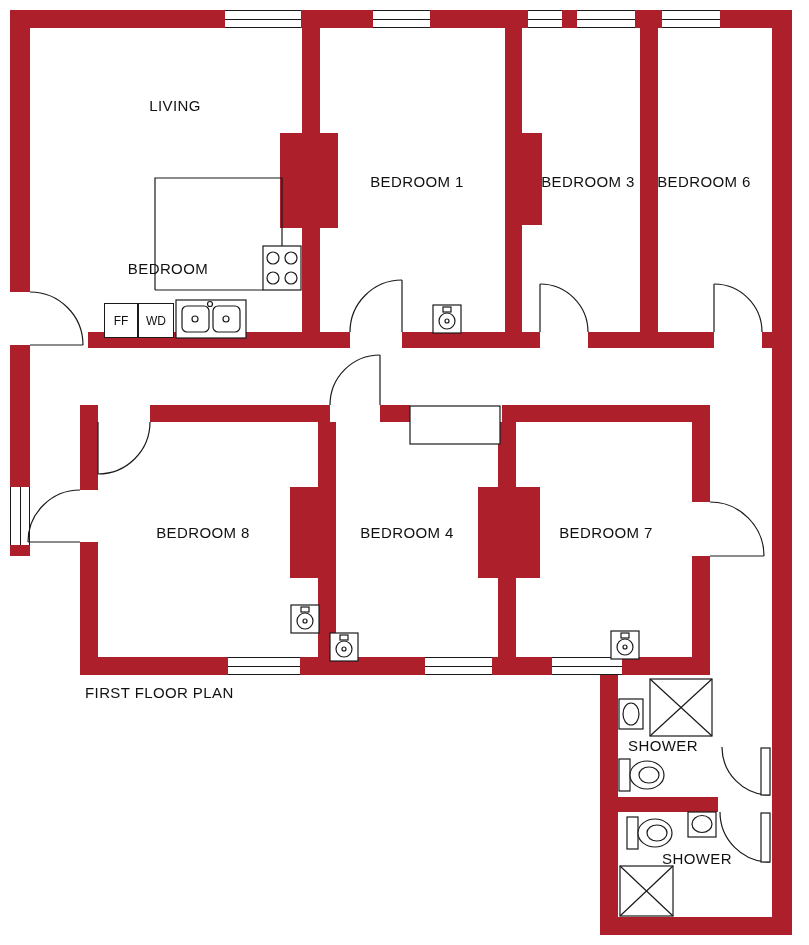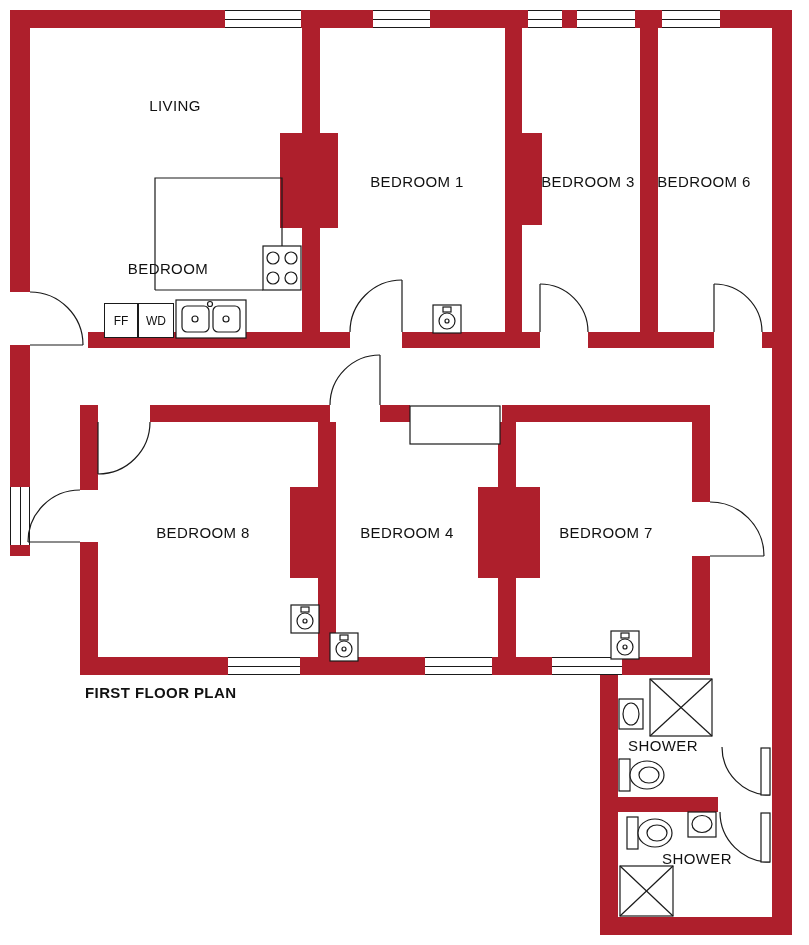--- a/index.html
+++ b/index.html
@@ -13,21 +13,21 @@
         font-family:"Liberation Sans",sans-serif;}
   .wall{position:absolute;background:var(--wall);}
   .gap{position:absolute;background:var(--bg);}
   .win-h{position:absolute;background:var(--bg);border-top:1.4px solid var(--line);border-bottom:1.4px solid var(--line);box-sizing:border-box;}
   .win-h i{position:absolute;left:0;right:0;top:50%;height:0;border-top:1px solid var(--line);}
   .win-v{position:absolute;background:var(--bg);border-left:1.4px solid var(--line);border-right:1.4px solid var(--line);box-sizing:border-box;}
   .win-v i{position:absolute;top:0;bottom:0;left:50%;width:0;border-left:1px solid var(--line);}
   .overlay{position:absolute;left:0;top:0;}
   .room-label{position:absolute;transform:translate(-50%,-50%);font-size:15px;font-weight:400;
               letter-spacing:.4px;color:var(--text);white-space:nowrap;text-align:right;}
-  .plan-title{position:absolute;font-size:15px;font-weight:700;letter-spacing:.4px;color:var(--text);white-space:nowrap;}
+  .plan-title{position:absolute;font-size:15px;font-weight:400;letter-spacing:.4px;color:var(--text);white-space:nowrap;}
   .appl-box{position:absolute;background:var(--bg);border:1.2px solid var(--line);box-sizing:border-box;
             display:flex;align-items:center;justify-content:center;font-size:12px;color:var(--text);}
 </style>
 </head>
 <body>
 
 <div class="plan">
 
   <div class="wall" style="left:10px;top:10px;width:782px;height:18px"></div>
   <div class="wall" style="left:10px;top:10px;width:20px;height:546px"></div>

